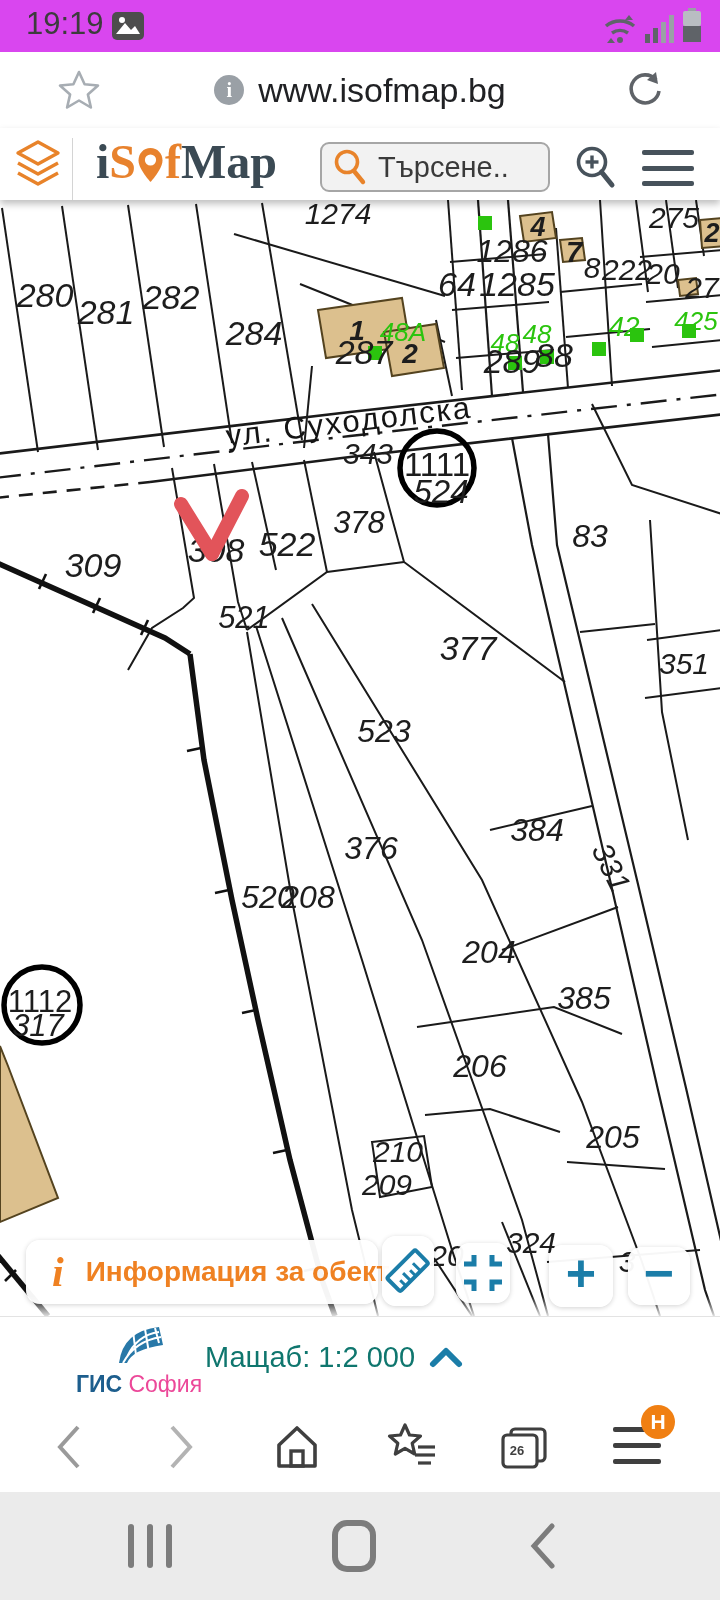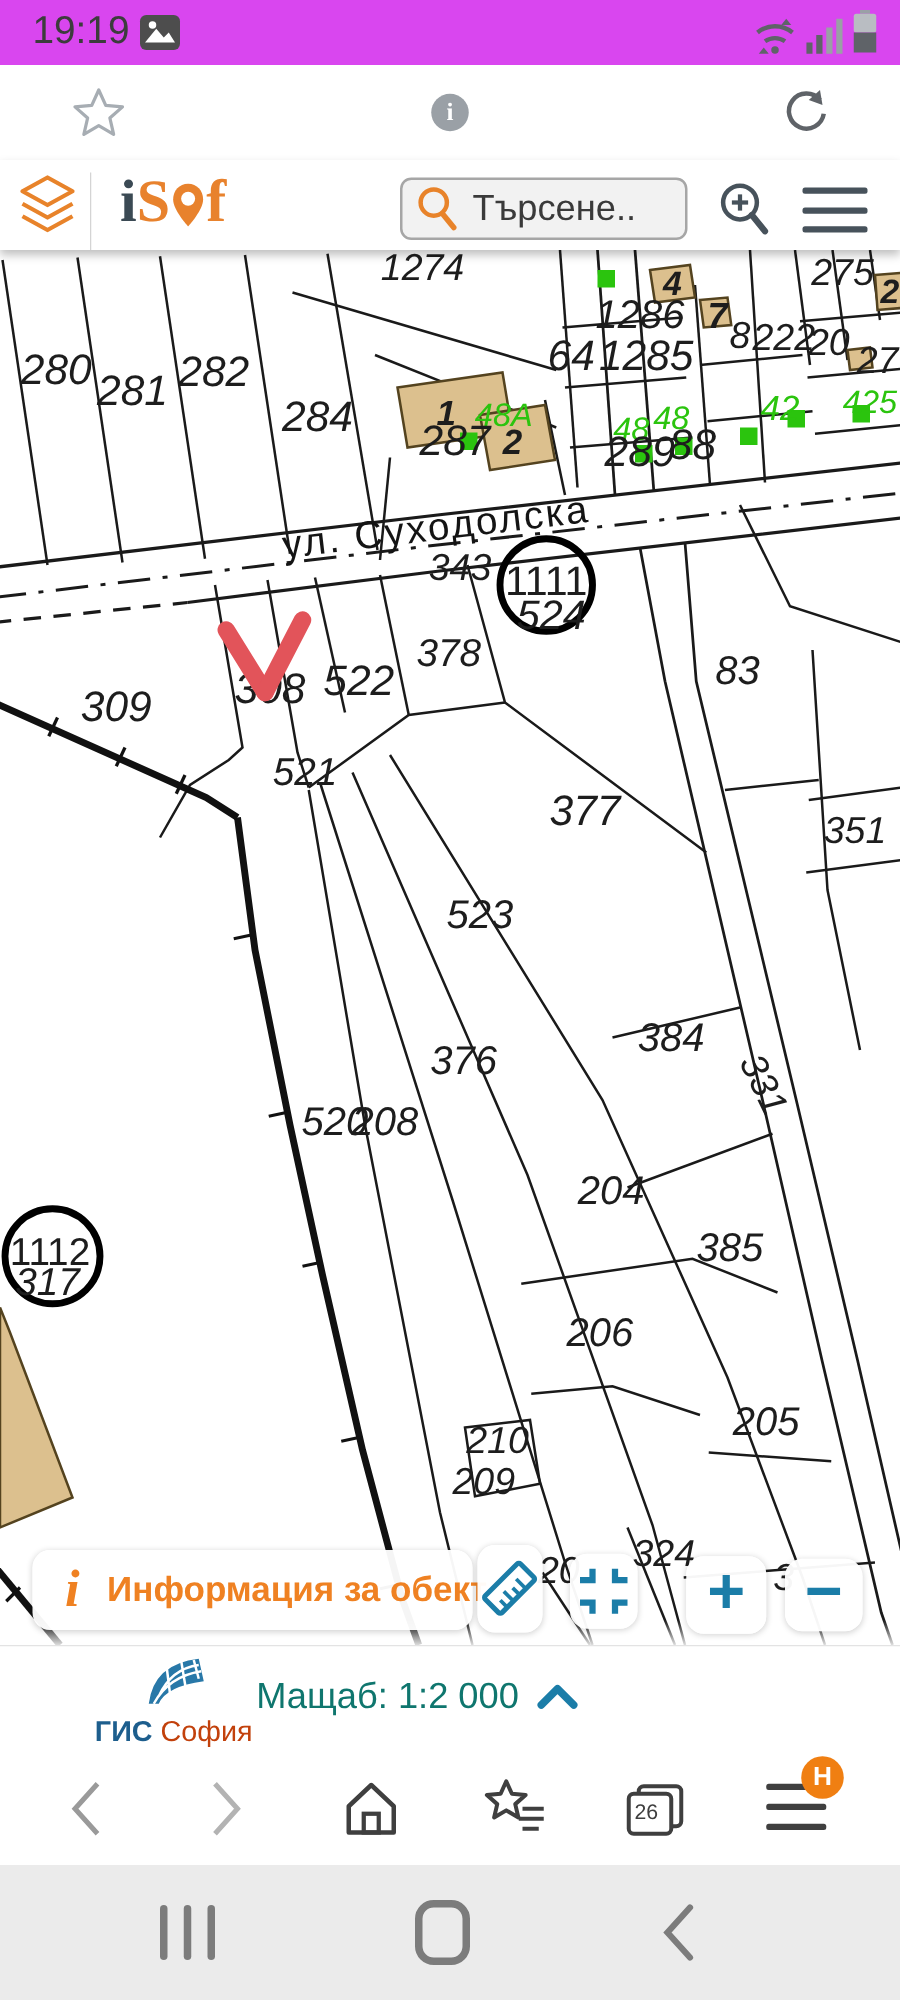--- a/index.html
+++ b/index.html
@@ -48,27 +48,27 @@
   .ruler-tile{left:382px;top:1236px;width:52px;height:70px;}
   .expand-tile{left:456px;top:1243px;width:54px;height:60px;}
   .plus-tile{left:549px;top:1245px;width:64px;height:62px;}
   .minus-tile{left:628px;top:1247px;width:62px;height:58px;}
   .pm{color:#1b7da8;font-size:52px;font-weight:bold;line-height:52px;margin-top:-6px;}
   
   .footer{position:absolute;top:1316px;left:0;width:720px;height:86px;background:#fff;border-top:1px solid #e3e3e3;z-index:6;}
   .gis-logo{position:absolute;left:74px;top:6px;width:130px;text-align:center;}
   .gis-text{font-size:23px;margin-top:2px;}
   .gis-text b{color:#1d5e8d;}
-  .gis-text span{color:#c2410c;}
+  .gis-text span{color:#ec4899;}
   .scale-txt{position:absolute;left:205px;top:24px;font-size:29px;color:#0f766e;}
   .chev-up{position:absolute;left:428px;top:28px;}
   
   .brnav{position:absolute;top:1402px;left:0;width:720px;height:90px;background:#fff;}
   .brnav .slot{position:absolute;top:0;width:90px;height:90px;display:flex;align-items:center;justify-content:center;}
-  .tabcount{position:absolute;font-size:17px;font-weight:normal;color:#3f3f3f;text-align:right;}
+  .tabcount{position:absolute;font-size:13px;font-weight:bold;color:#3f3f3f;text-align:right;}
   .menu-badge{position:absolute;right:-14px;top:-22px;width:34px;height:34px;background:#f07f12;border-radius:50%;
               color:#fff;font-size:21px;font-weight:bold;display:flex;align-items:center;justify-content:center;}
   
   .sysnav{position:absolute;top:1492px;left:0;width:720px;height:108px;background:#ebebeb;}
   .sys-recents{position:absolute;left:128px;top:32px;display:flex;gap:13px;}
   .sys-recents i{display:block;width:6px;height:44px;background:#7c7c7c;border-radius:3px;}
   .sys-home{position:absolute;left:332px;top:28px;width:44px;height:52px;border:6px solid #7c7c7c;border-radius:15px;box-sizing:border-box;}
   .sys-back{position:absolute;left:528px;top:30px;}
 </style>
 </head>
@@ -103,20 +103,21 @@
     </svg>
   </div>
 </div>
 
 <div class="addr-bar">
   <svg class="addr-star" width="46" height="46">
     <path d="M23 4 l5.6 12.3 13.4 1.2 -10.1 8.9 3 13.1 -11.9 -7 -11.9 7 3 -13.1 -10.1 -8.9 13.4 -1.2 z" fill="none" stroke="#a7adb3" stroke-width="2.6" stroke-linejoin="round"></path>
   </svg>
   <div class="addr-center">
     <div class="info-badge">i</div>
+    <div class="addr-url">www.isofmap.bg</div>
   </div>
   <svg class="addr-refresh" width="46" height="46">
     <path d="M34 12 A14 14 0 1 0 37 23" stroke="#5f6368" stroke-width="3.6" fill="none"></path>
     <polygon points="34,4 36,16 25,12" fill="#5f6368"></polygon>
   </svg>
 </div>
 
 <div class="app-header">
   <svg class="layers-btn" width="56" height="56">
     <path d="M28 6 L48 17 L28 28 L8 17 Z" fill="none" stroke="#e8832a" stroke-width="3.4" stroke-linejoin="round"></path>
@@ -127,20 +128,21 @@
   <div class="logo">
     <span>i</span>
       <span class="org">S</span>
       <span class="pin">
       <svg width="27" height="38">
           <path d="M13.5 2 C6.5 2 1.5 7.5 1.5 14.5 C1.5 23 13.5 36 13.5 36 C13.5 36 25.5 23 25.5 14.5 C25.5 7.5 20.5 2 13.5 2 Z" fill="#e8822d"></path>
           <circle cx="13.5" cy="14" r="5.6" fill="#fff"></circle>
         </svg>
     </span>
       <span class="org">f</span>
+      <span>Map</span>
   </div>
   <div class="search-box">
     <svg width="36" height="38">
       <circle cx="15" cy="14" r="10.5" stroke="#e8832a" stroke-width="3.6" fill="none"></circle>
       <line x1="22" y1="23" x2="31" y2="34" stroke="#e8832a" stroke-width="4.4" stroke-linecap="round"></line>
     </svg>
     <span class="ph">Търсене..</span>
   </div>
   <svg class="zoomin-btn" width="56" height="56">
     <circle cx="24" cy="22" r="13.5" stroke="#47525b" stroke-width="3.6" fill="none"></circle>

